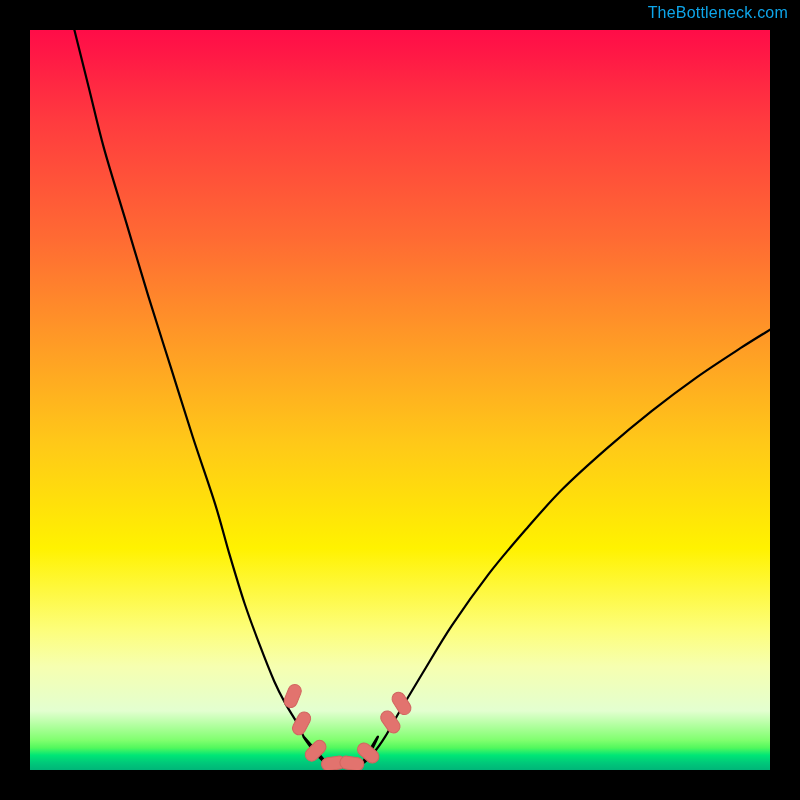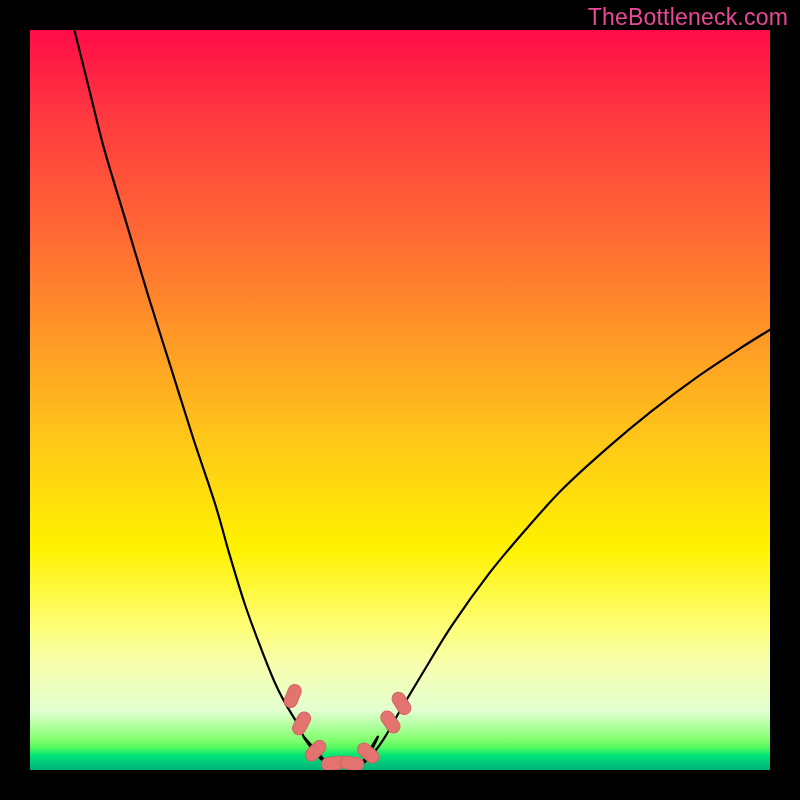--- a/index.html
+++ b/index.html
@@ -49,22 +49,22 @@
   svg.curve {
     position: absolute;
     left: 0; top: 0;
     width: 740px;
     height: 740px;
   }
   .watermark {
     position: absolute;
     top: 4px;
     right: 12px;
-    color: #ec4899;
-    font-size: 23px;
+    color: #0ea5e9;
+    font-size: 16px;
     letter-spacing: 0.2px;
     user-select: none;
   }
 </style>
 </head>
 <body>
 
 <div class="frame">
   <div class="watermark">TheBottleneck.com</div>
   <div class="plot-area">

